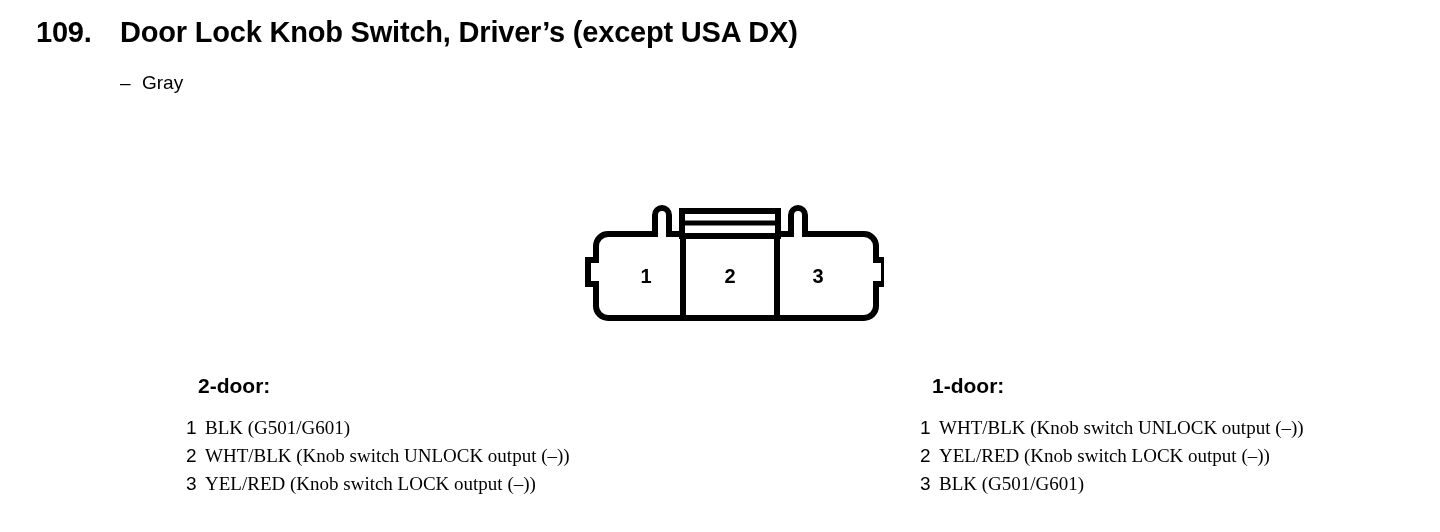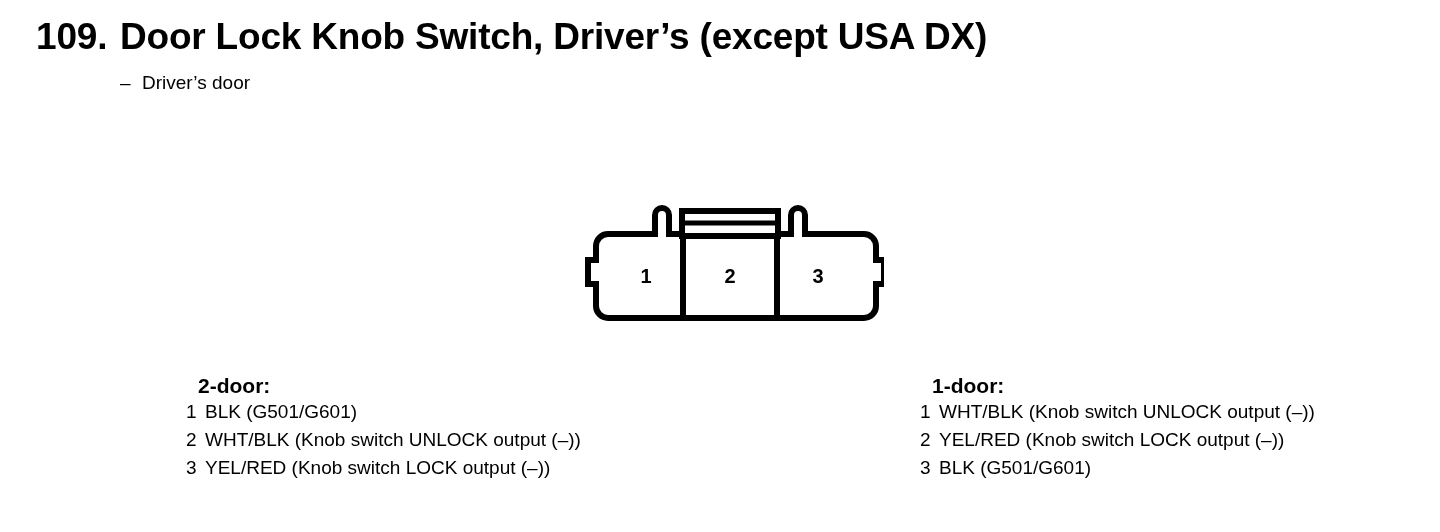--- a/index.html
+++ b/index.html
@@ -15,21 +15,21 @@
     font-family: "Liberation Sans", sans-serif;
     color: #000000;
     -webkit-font-smoothing: none;
   }
 
   
   #page-title {
     position: absolute;
     left: 36px;
     top: 18px;
-    font-size: 37px;
+    font-size: 29px;
     font-weight: bold;
     letter-spacing: -0.2px;
     white-space: nowrap;
     line-height: 1;
   }
   #page-title .num {
     display: inline-block;
     min-width: 84px;
   }
 
@@ -71,48 +71,49 @@
     position: absolute;
     font-size: 19px;
   }
   .pin-table.left  { left: 186px; top: 374px; }
   .pin-table.right { left: 920px; top: 374px; }
 
   .pin-table .table-title {
     font-size: 21px;
     font-weight: bold;
     margin-left: 12px;
-    margin-bottom: 0;
+    margin-bottom: 16px;
     white-space: nowrap;
   }
   .pin-table .pin-row {
     display: flex;
     align-items: baseline;
     line-height: 28px;
     white-space: nowrap;
   }
   .pin-table .pin-no {
     width: 19px;
     flex: 0 0 19px;
     text-align: left;
   }
   .pin-table .pin-desc {
     flex: 0 0 auto;
+    font-family: Liberation Serif, serif;
   }
 </style>
 </head>
 <body>
 
 <div id="page-title">
   <span class="num">109.</span><span>Door Lock Knob Switch, Driver’s (except USA DX)</span>
 </div>
 
 <div id="spec-list">
   <div class="spec-row">
-    <span class="dash">–</span><span>Driver’s door</span>
+    <span class="dash">–</span><span>Gray</span>
   </div>
 </div>
 
 <div id="connector">
   <svg width="306" height="122" viewBox="0 0 306 122">
 
     <path fill="#ffffff" stroke="#000000" stroke-width="6" stroke-linejoin="miter" d="M 30 31
              L 286 31
              A 12 12 0 0 1 298 43
              L 298 57

